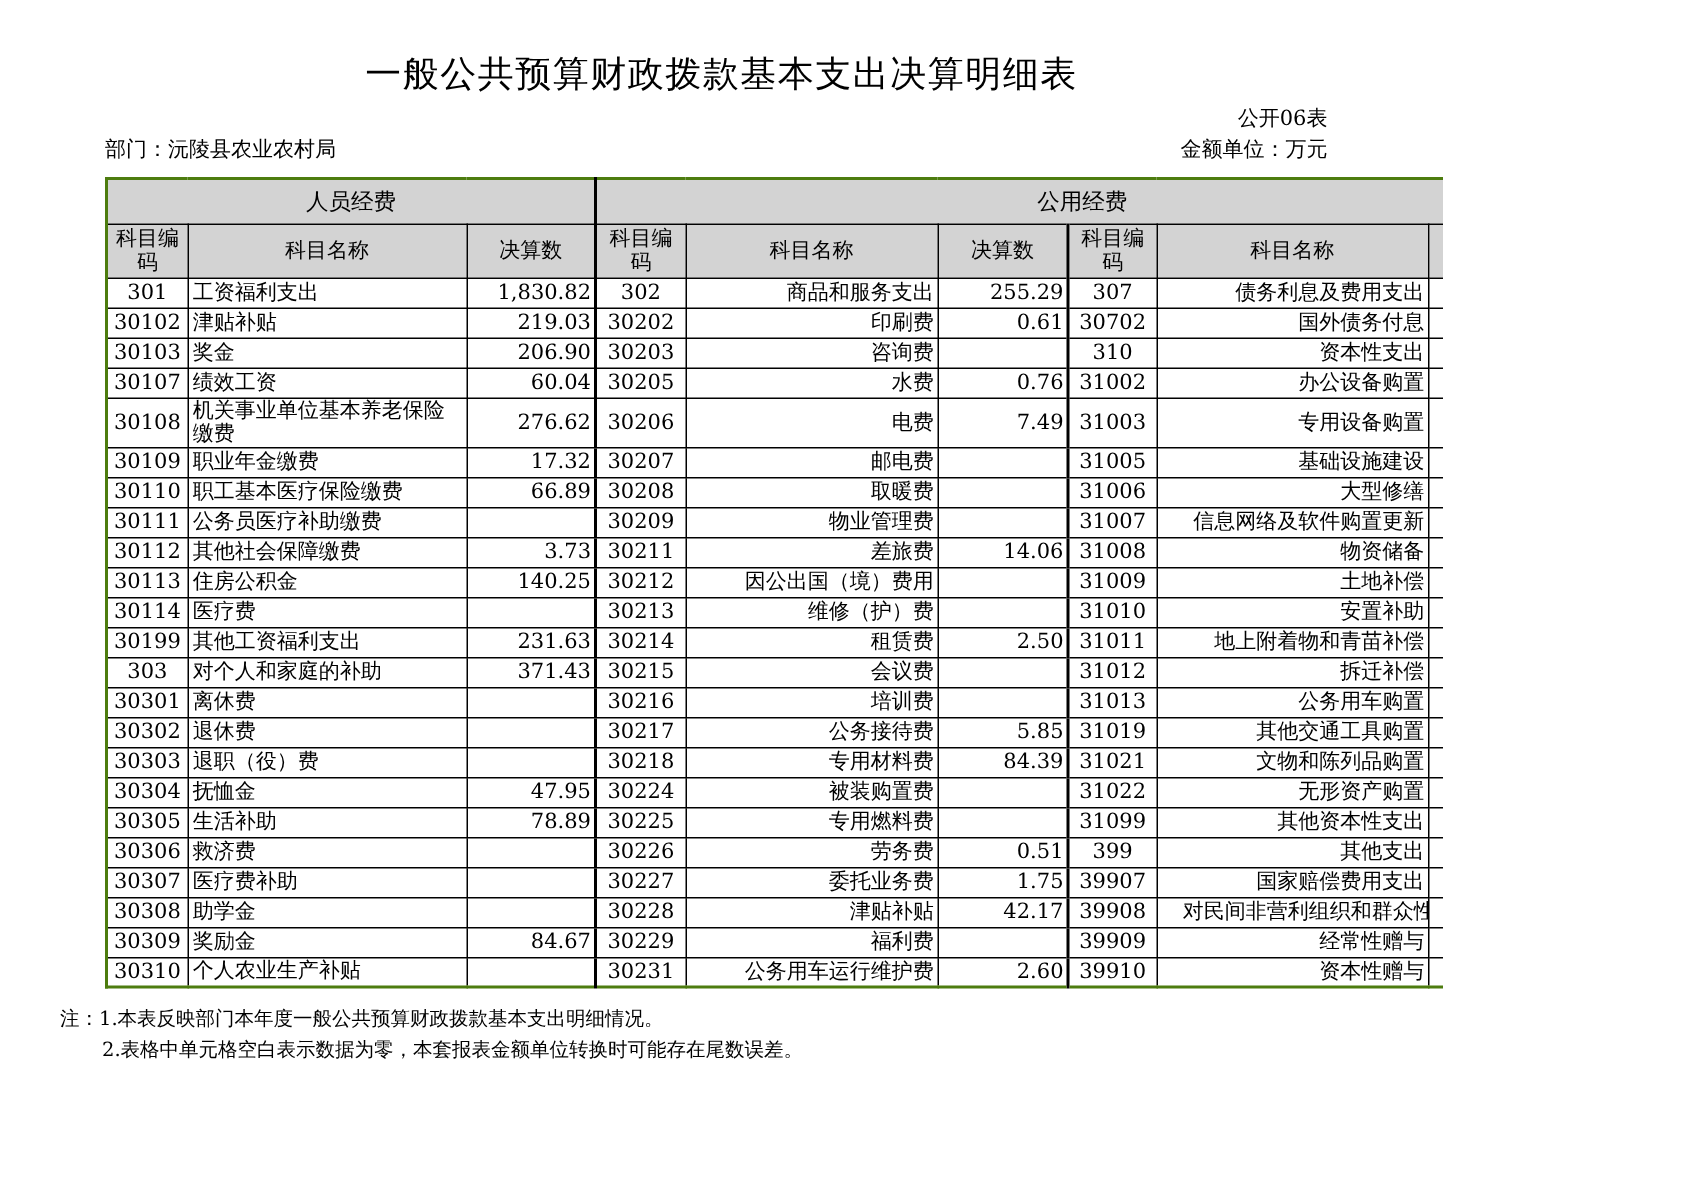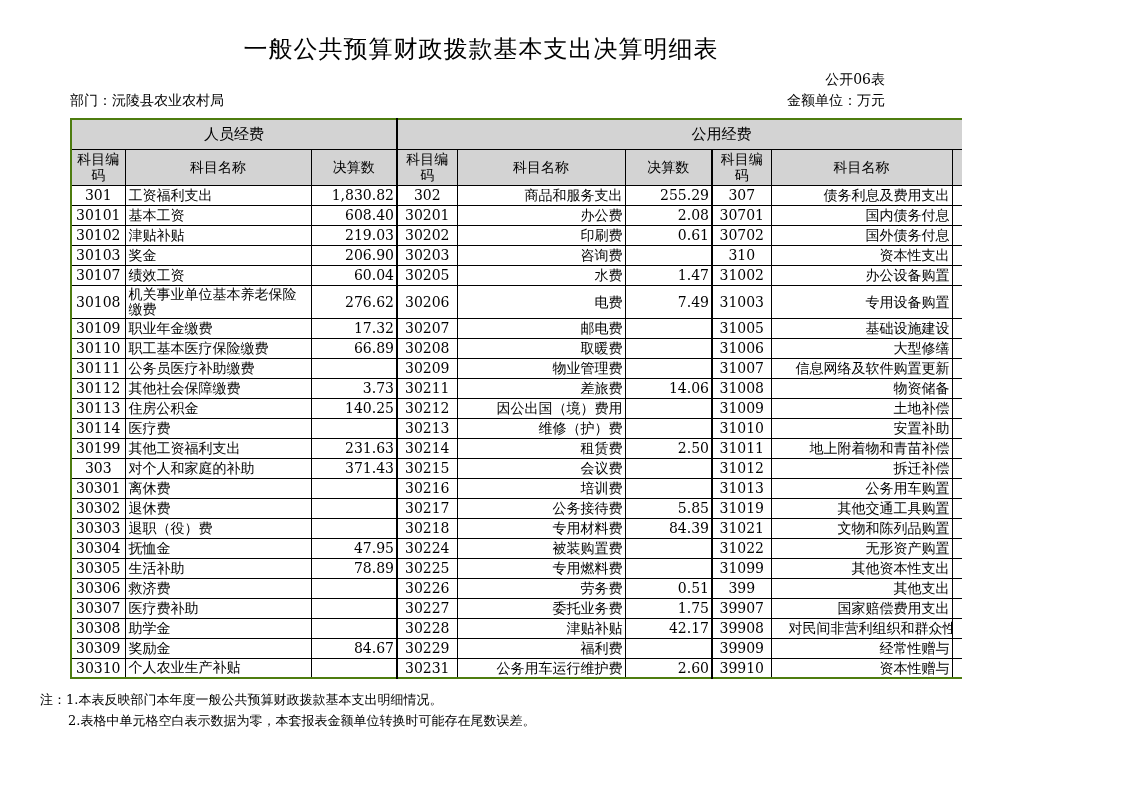--- a/index.html
+++ b/index.html
@@ -96,31 +96,20 @@
           <td class="c1">工资福利支出</td>
           <td class="c2">1,830.82</td>
           <td class="c3">302</td>
           <td class="c4">商品和服务支出</td>
           <td class="c5">255.29</td>
           <td class="c6">307</td>
           <td class="c7">债务利息及费用支出</td>
           <td class="c8"></td>
         </tr>
         <tr>
-          <td class="c0">30101</td>
-          <td class="c1">基本工资</td>
-          <td class="c2">608.40</td>
-          <td class="c3">30201</td>
-          <td class="c4 ind">办公费</td>
-          <td class="c5">2.08</td>
-          <td class="c6">30701</td>
-          <td class="c7 ind">国内债务付息</td>
-          <td class="c8"></td>
-        </tr>
-        <tr>
           <td class="c0">30102</td>
           <td class="c1">津贴补贴</td>
           <td class="c2">219.03</td>
           <td class="c3">30202</td>
           <td class="c4 ind">印刷费</td>
           <td class="c5">0.61</td>
           <td class="c6">30702</td>
           <td class="c7 ind">国外债务付息</td>
           <td class="c8"></td>
         </tr>
@@ -134,21 +123,21 @@
           <td class="c6">310</td>
           <td class="c7">资本性支出</td>
           <td class="c8"></td>
         </tr>
         <tr>
           <td class="c0">30107</td>
           <td class="c1">绩效工资</td>
           <td class="c2">60.04</td>
           <td class="c3">30205</td>
           <td class="c4 ind">水费</td>
-          <td class="c5">1.47</td>
+          <td class="c5">0.76</td>
           <td class="c6">31002</td>
           <td class="c7 ind">办公设备购置</td>
           <td class="c8"></td>
         </tr>
         <tr class="tall">
           <td class="c0">30108</td>
           <td class="c1">机关事业单位基本养老保险缴费</td>
           <td class="c2">276.62</td>
           <td class="c3">30206</td>
           <td class="c4 ind">电费</td>

